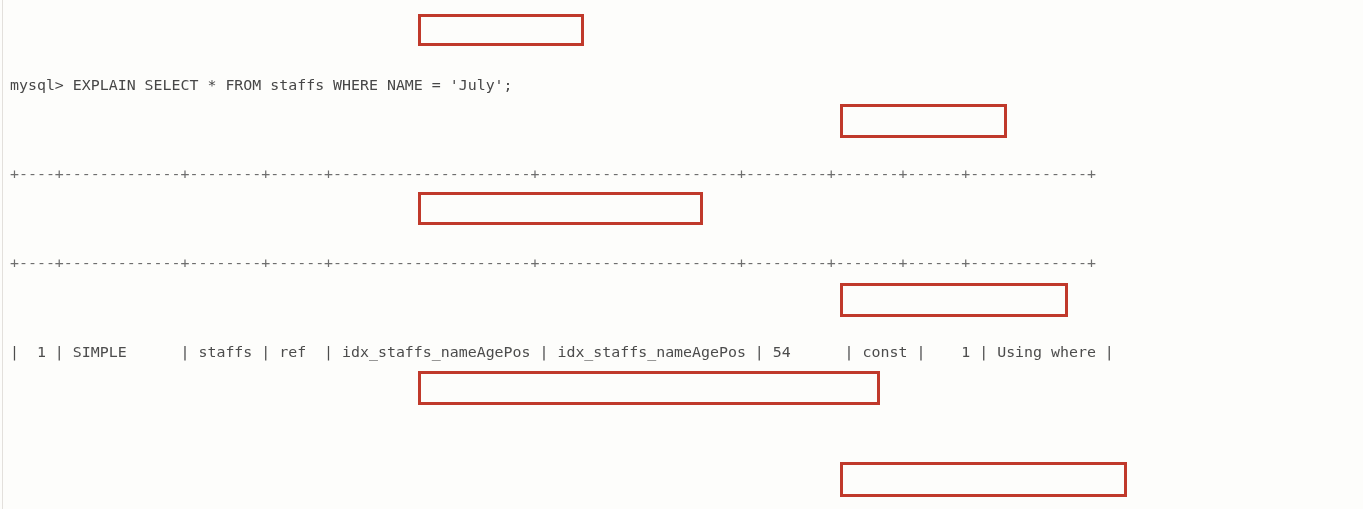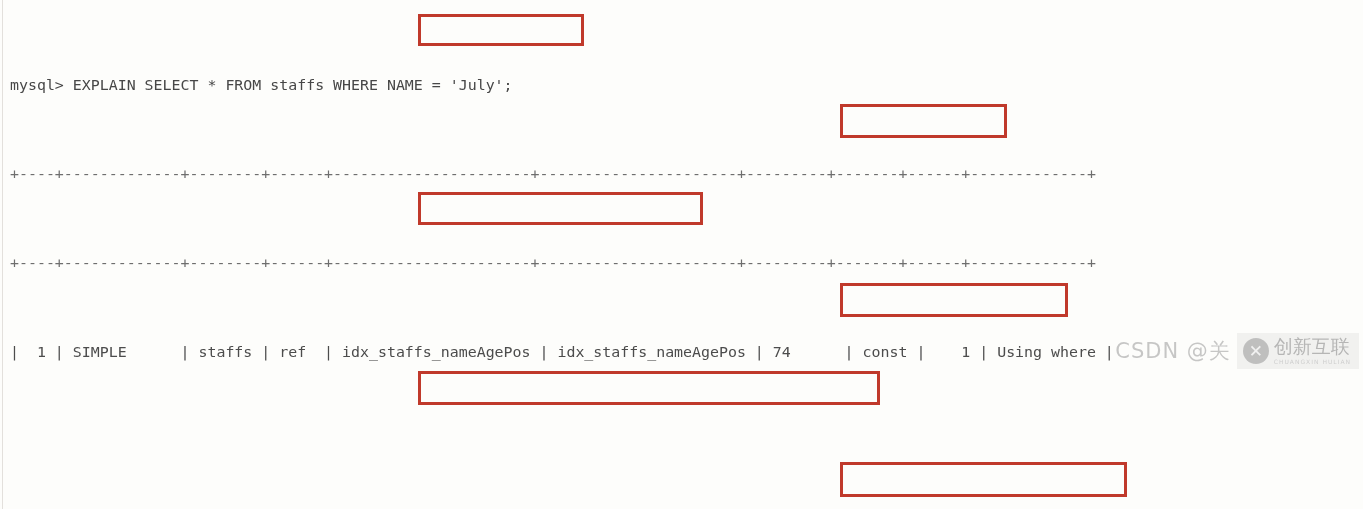--- a/index.html
+++ b/index.html
@@ -118,21 +118,21 @@
 <body>
 
 <div id="left-edge"></div>
 
 <div id="terminal">
 
   <div class="console" style="font-size: 14.924px;">
     <span class="line prompt-line">mysql&gt; EXPLAIN SELECT * FROM staffs WHERE NAME = 'July';</span>
     <span class="line rule">+----+-------------+--------+------+----------------------+----------------------+---------+-------+------+-------------+</span>
     <span class="line rule">+----+-------------+--------+------+----------------------+----------------------+---------+-------+------+-------------+</span>
-    <span class="line">|  1 | SIMPLE      | staffs | ref  | idx_staffs_nameAgePos | idx_staffs_nameAgePos | 74      | const |    1 | Using where |</span>
+    <span class="line">|  1 | SIMPLE      | staffs | ref  | idx_staffs_nameAgePos | idx_staffs_nameAgePos | 54      | const |    1 | Using where |</span>
     
     
     
 
     
     
     
     
     
     
@@ -149,24 +149,14 @@
 
   <div class="hl" style="left:418px; top:14px;  width:166px; height:32px;"></div>
   <div class="hl" style="left:840px; top:104px; width:167px; height:34px;"></div>
 
   <div class="hl" style="left:418px; top:192px; width:285px; height:33px;"></div>
   <div class="hl" style="left:840px; top:283px; width:228px; height:34px;"></div>
 
   <div class="hl" style="left:418px; top:371px; width:462px; height:34px;"></div>
   <div class="hl" style="left:840px; top:462px; width:287px; height:35px;"></div>
 
-  <div id="watermark">
-    <div id="wm-csdn">CSDN @关</div>
-    <div id="wm-logo">
-      <div id="wm-mark">✕</div>
-      <div id="wm-cn-wrap">
-        <div id="wm-cn">创新互联</div>
-        <div id="wm-cn-sub">CHUANGXIN HULIAN</div>
-      </div>
-    </div>
-  </div>
 
 </div>
 
 </body></html>

